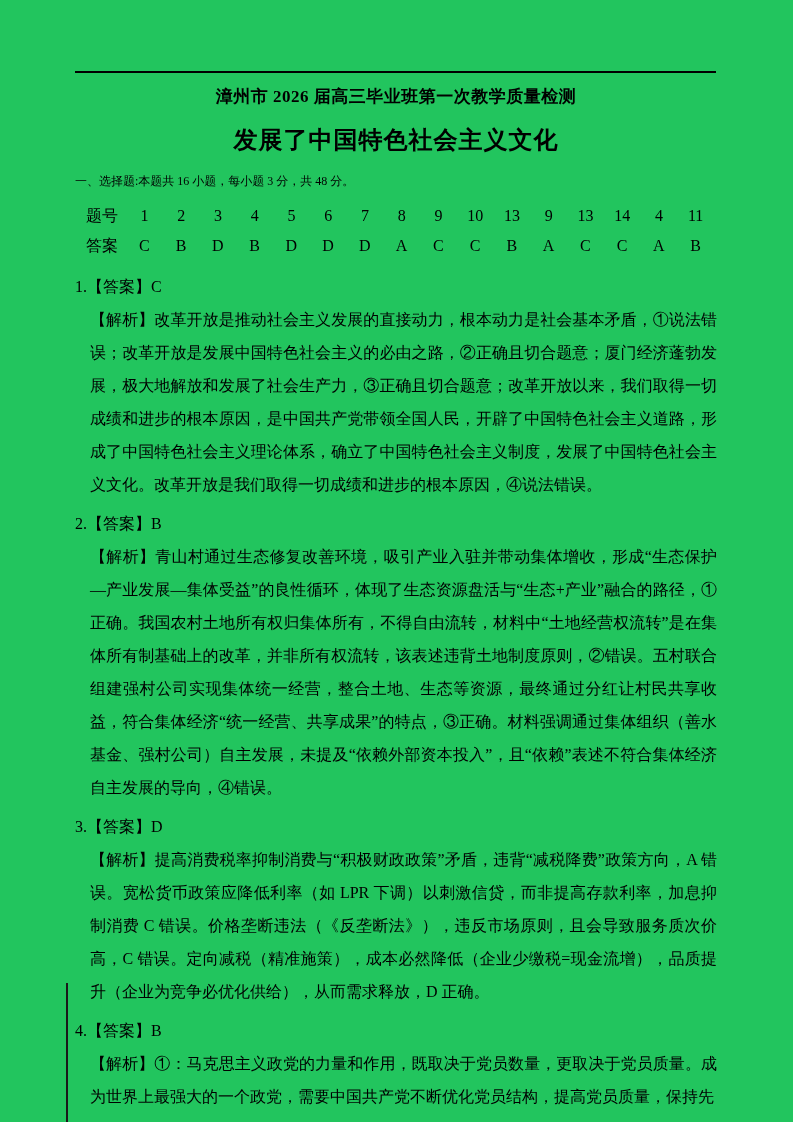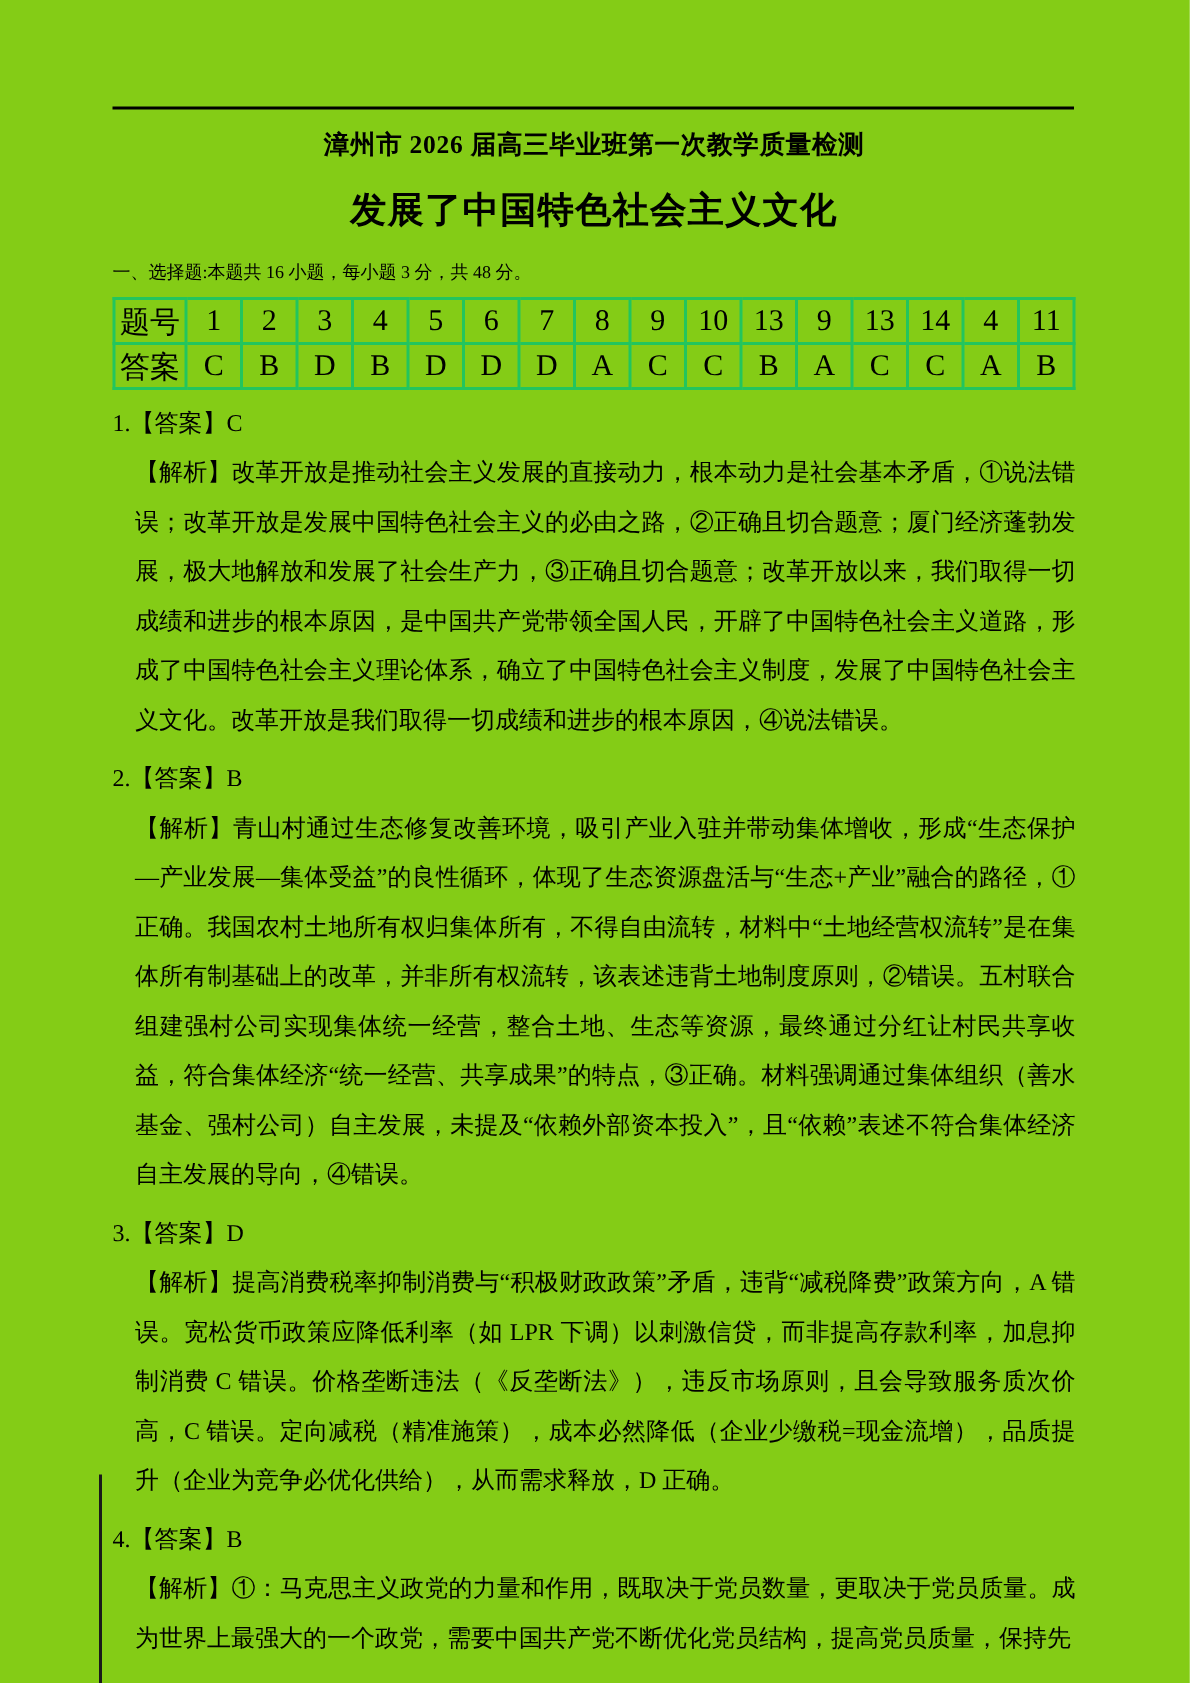--- a/index.html
+++ b/index.html
@@ -4,21 +4,21 @@
 <style>
   * { margin: 0; padding: 0; box-sizing: border-box; }
   html, body { width: 793px; height: 1122px; }
   body {
     background: #ffffff;
     color: #000000;
     font-family: "Liberation Serif", "DejaVu Serif", serif;
     position: relative;
     overflow: hidden;
   }
-  .page { position: absolute; inset: 0; background: #84cc16; }
+  .page { position: absolute; inset: 0; background: #22c55e; }
 
   .top-rule {
     position: absolute; left: 75px; top: 71px;
     width: 641px; height: 2px; background: #000;
   }
   .left-rule {
     position: absolute; left: 66px; top: 983px;
     width: 2px; height: 139px; background: #1a1a1a;
   }
 
@@ -45,25 +45,25 @@
     margin-top: 17px;
   }
 
   table.answer-table {
     width: 100%;
     border-collapse: collapse;
     table-layout: fixed;
     margin-top: 8px;
   }
   table.answer-table td {
-    border: 2px solid #22c55e;
+    border: 6px solid #22c55e;
     text-align: center;
     vertical-align: middle;
     height: 30px;
-    font-size: 20px;
+    font-size: 16px;
     padding: 0;
   }
   td.label-cell { width: 48px; }
 
   .items { margin-top: 6px; }
   .item { margin-top: 11px; }
   .item-head {
     font-size: 16px;
     line-height: 24px;
   }

